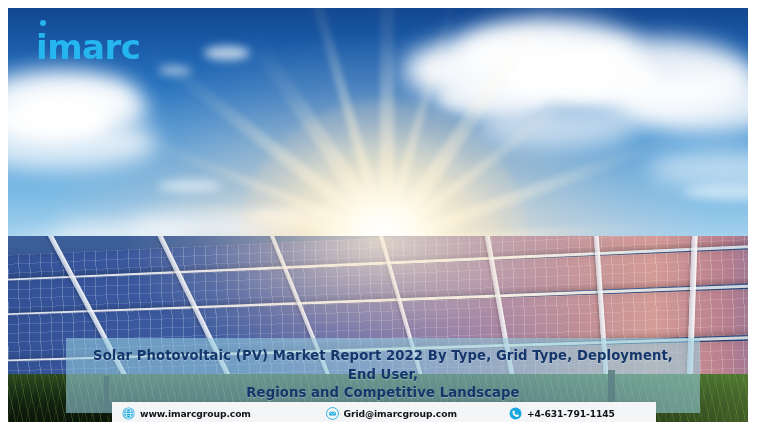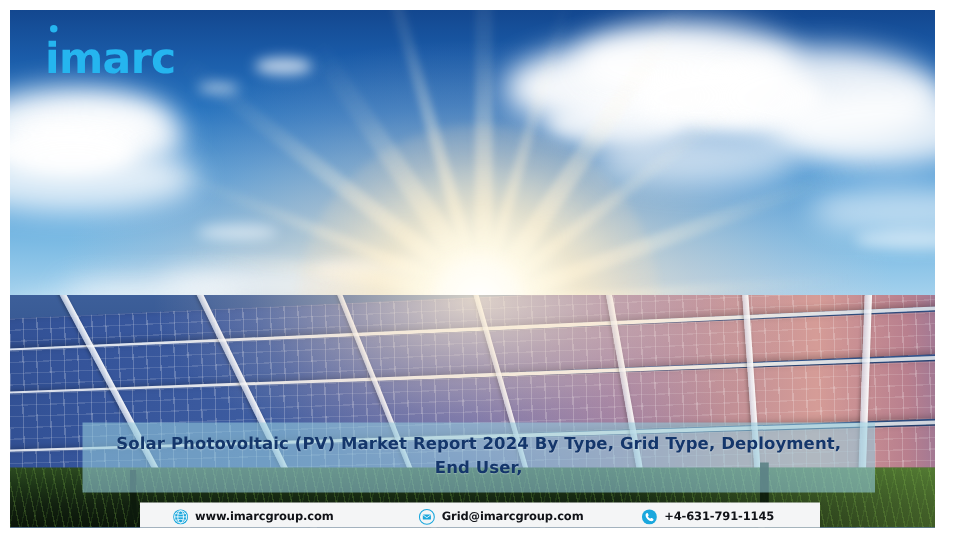--- a/index.html
+++ b/index.html
@@ -280,21 +280,21 @@
     align-items: center;
     z-index: 26;
     box-shadow: 0 0 2px rgba(0,0,0,0.12);
   }
   .footer-item {
     display: flex;
     align-items: center;
     gap: 5px;
     padding: 0 6px;
   }
-  .footer-item.web   { width: 38%; padding-left: 26px; }
+  .footer-item.web   { width: 38%; padding-left: 10px; }
   .footer-item.mail  { width: 34%; }
   .footer-item.phone { width: 28%; }
   .footer-label {
     font-family: "DejaVu Sans", sans-serif;
     font-size: 9.2px;
     font-weight: 700;
     color: #111318;
     white-space: nowrap;
     letter-spacing: -0.1px;
   }
@@ -387,21 +387,22 @@
       <div class="post" style="left:96px;  top:2px;  width:5px; height:40px;"></div>
     </div>
 
     <div class="logo">
       <span class="logo-dot"></span>
       <span class="logo-text">imarc</span>
     </div>
 
     <div class="title-banner">
       <p class="title-text">
-        <span style="display: block;">Solar Photovoltaic (PV) Market Report 2024 By  Type, Grid Type, Deployment, End User,</span>
+        <span style="display: block;">Solar Photovoltaic (PV) Market Report 2022 By  Type, Grid Type, Deployment, End User,</span>
+        <span style="display: block;">Regions and Competitive Landscape</span>
       </p>
     </div>
 
     <div class="footer-bar">
 
       <div class="footer-item web">
         <svg class="fi-icon" viewBox="0 0 24 24">
           <circle cx="12" cy="12" r="11" fill="#1aa7dd"></circle>
           <circle cx="12" cy="12" r="9" fill="none" stroke="#ffffff" stroke-width="1.3"></circle>
           <ellipse cx="12" cy="12" rx="4.2" ry="9" fill="none" stroke="#ffffff" stroke-width="1.3"></ellipse>

